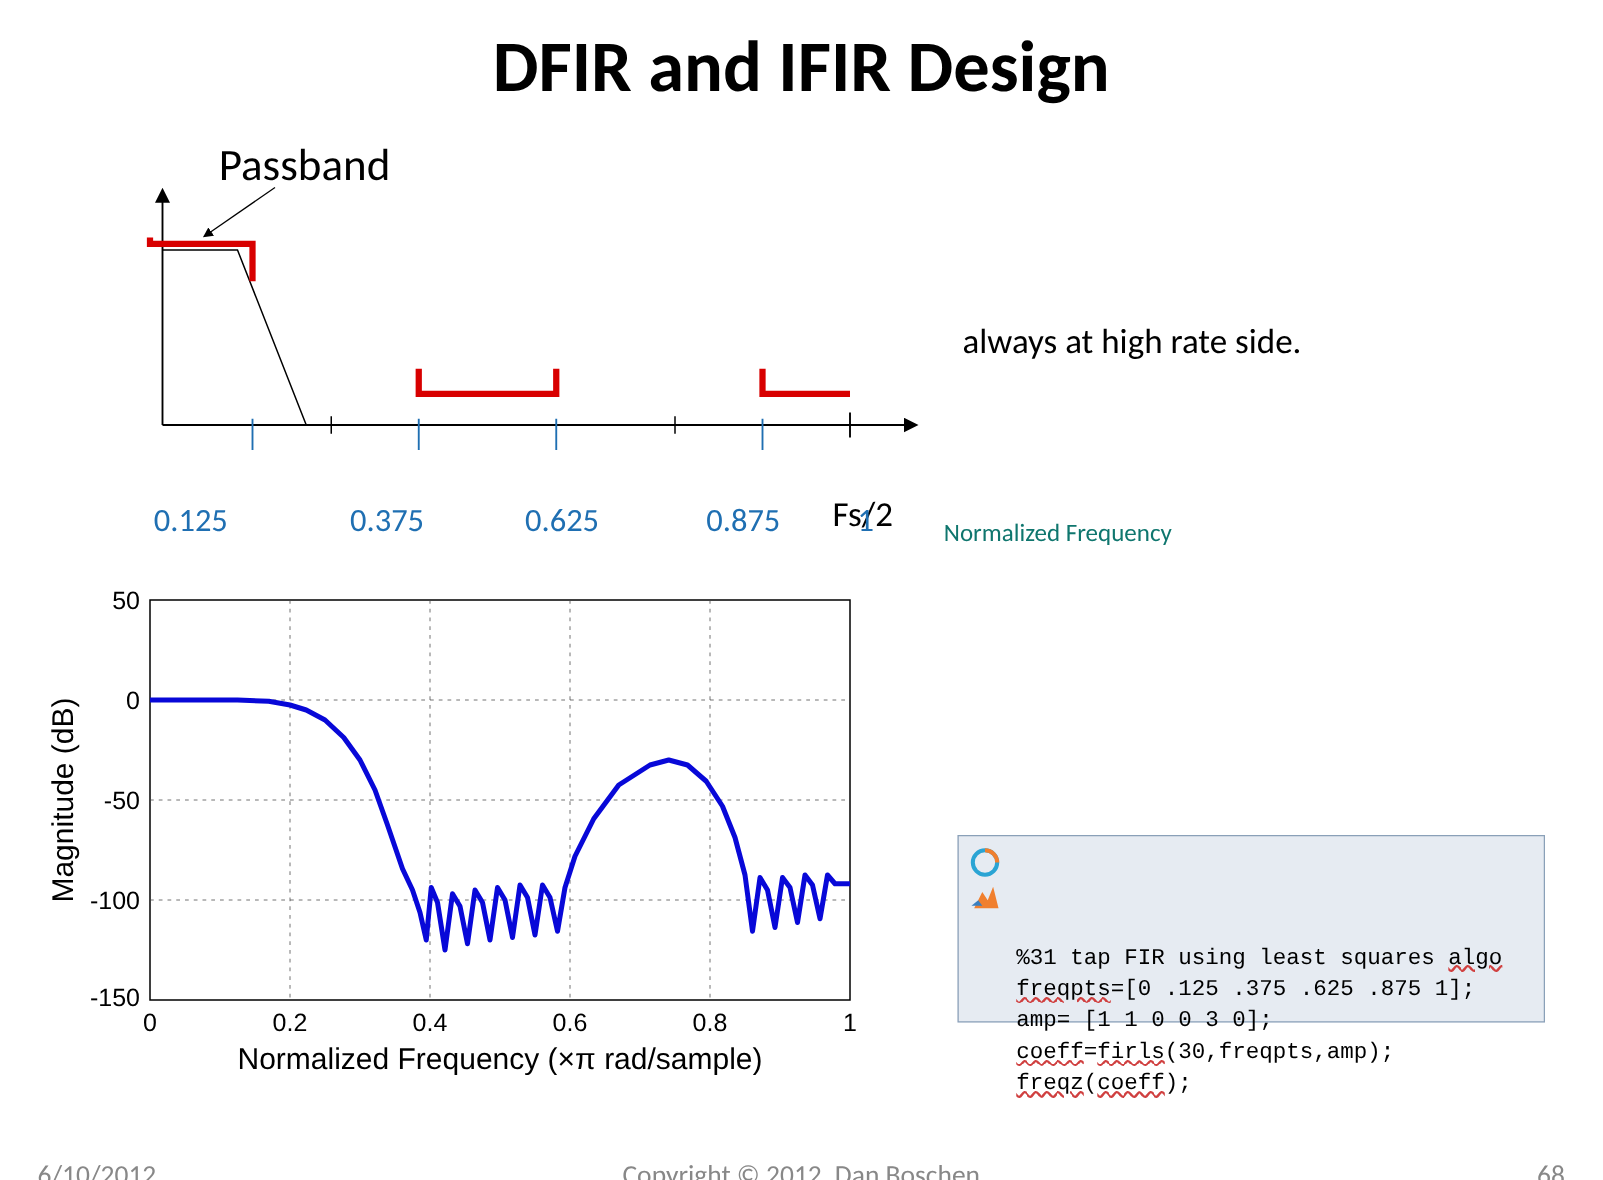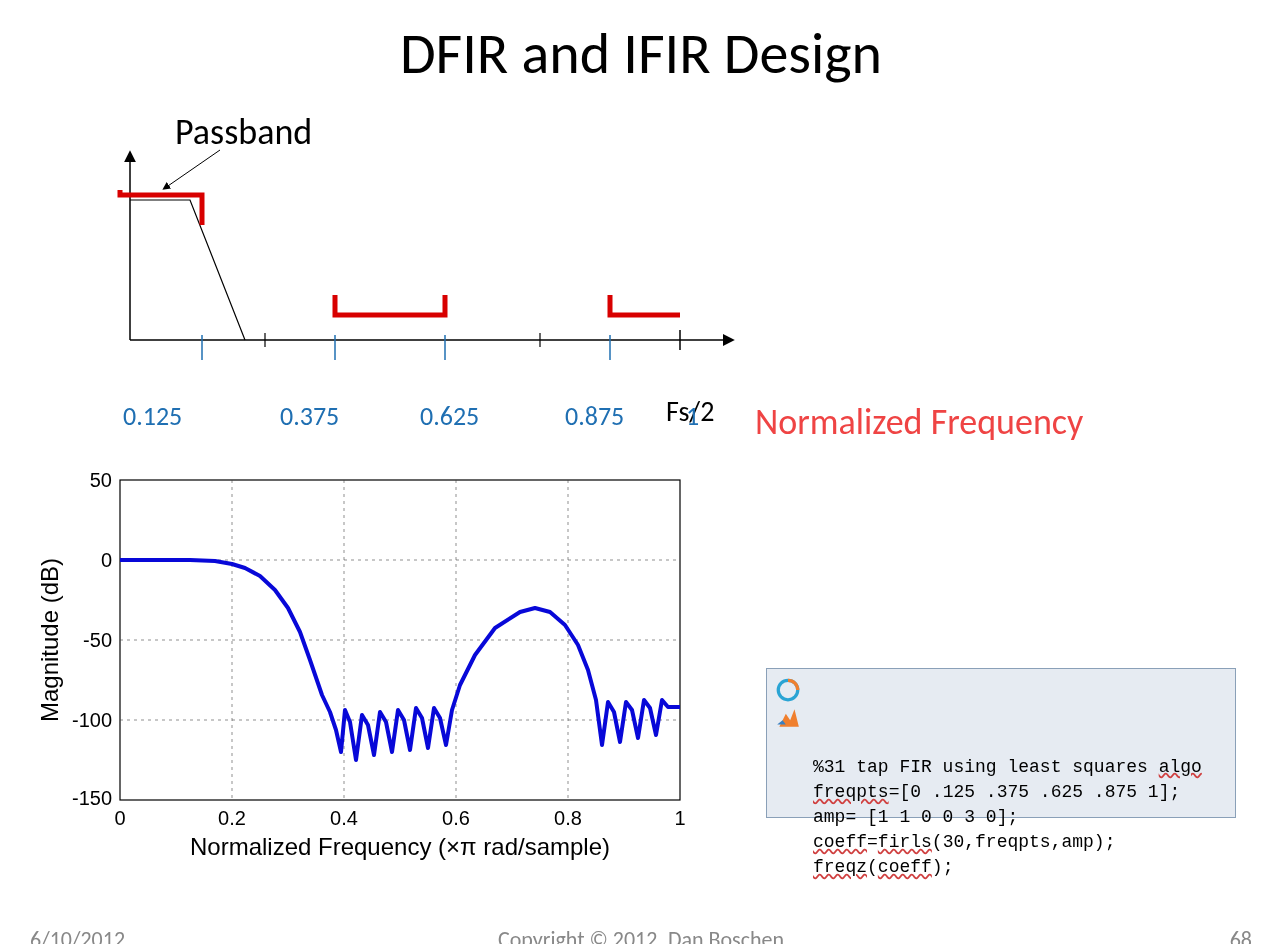--- a/index.html
+++ b/index.html
@@ -17,21 +17,21 @@
     width: 1282px;
     height: 944px;
   }
   .title {
     position: absolute;
     top: 18px;
     left: 0;
     width: 100%;
     text-align: center;
     font-size: 58px;
-    font-weight: 400;
+    font-weight: 700;
   }
   .passband-label {
     position: absolute;
     top: 110px;
     left: 175px;
     font-size: 36px;
   }
   .note {
     position: absolute;
     top: 220px;
@@ -53,24 +53,24 @@
     left: 0;
     width: 760px;
     font-size: 26px;
     color: #1f6fb2;
   }
   .axis-labels span {
     position: absolute;
   }
   .axis-caption {
     position: absolute;
-    top: 400px;
+    top: 415px;
     left: 755px;
-    font-size: 36px;
-    color: #ef4444;
+    font-size: 20px;
+    color: #0f766e;
   }
   .codebox {
     position: absolute;
     top: 668px;
     left: 766px;
     width: 470px;
     height: 150px;
     background: #e6ebf2;
     border: 1px solid #8aa0b8;
     font-family: "Courier New", monospace;
@@ -162,20 +162,21 @@
     <span style="left:123px">0.125</span>
     <span style="left:280px">0.375</span>
     <span style="left:420px">0.625</span>
     <span style="left:565px">0.875</span>
     <span style="left:686px; color:#1f6fb2">1</span>
   </div>
   <div class="axis-caption">Normalized Frequency</div>
 
   <div class="note">
     <br>
+    <span>always at high rate side.</span>
   </div>
 
   <svg class="mag-plot" viewBox="0 0 680 400">
 
     <rect x="90" y="20" width="560" height="320" fill="none" stroke="#000" stroke-width="1.2"></rect>
 
     <g stroke="#444" stroke-width="0.6" stroke-dasharray="3 4">
       <line x1="90" y1="100" x2="650" y2="100"></line>
       <line x1="90" y1="180" x2="650" y2="180"></line>
       <line x1="90" y1="260" x2="650" y2="260"></line>

